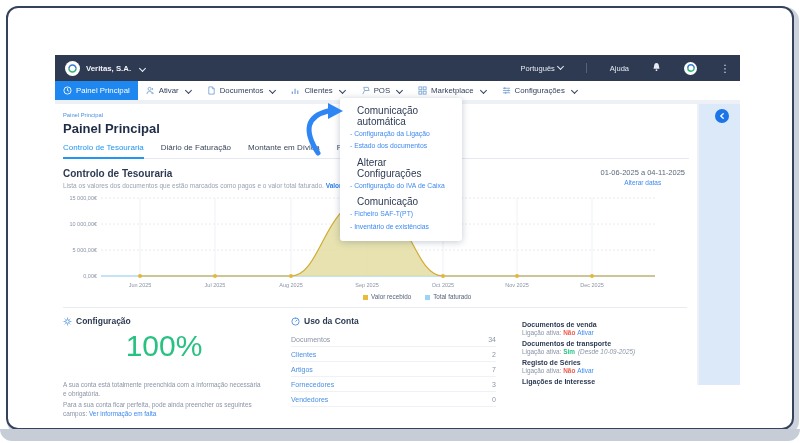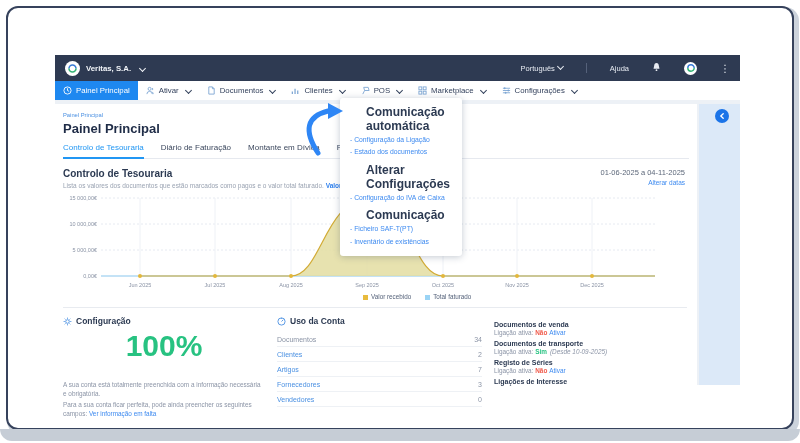--- a/index.html
+++ b/index.html
@@ -41,54 +41,54 @@
   .bc{font-size:5.8px;color:#4a90e2}
   .page-title{font-size:13px;font-weight:bold;color:#1f2c47;margin:3px 0 7px}
   .tabs{display:flex;gap:17px;border-bottom:1px solid #e6e9ef;margin-right:8px}
   .tab{font-size:8px;padding:0 0 5px;color:#3c485e}
   .tab.active{color:#2196f3;border-bottom:2px solid #2196f3;margin-bottom:-1px}
 
   .sec-row{display:flex;justify-content:space-between;margin-top:9px;padding-right:12px}
   .sec-h{font-size:10px;font-weight:bold;margin:0 0 3px}
   .sec-p{font-size:6.5px;color:#9aa3b2;margin:0}
   .sec-p b{color:#2f80ed}
-  .dates{text-align:right;font-size:7.5px;color:#5c6779}
+  .dates{text-align:center;font-size:7.5px;color:#5c6779}
   .dates .dlink{font-size:6.5px;color:#3d8af0;margin-top:2px}
 
   .chart{margin-top:5px;display:block}
   .legend{display:flex;gap:14px;margin:1px 0 0 300px;font-size:6.3px;color:#55627a;align-items:center}
   .lg-sq{width:5px;height:5px;display:inline-block;margin-right:3px;vertical-align:-0.5px}
   .lg-sq.y{background:#e8bb3d}.lg-sq.b{background:#9bd4f5}
 
   .divider{border-top:1px solid #e8ebf0;margin:7px 10px 0 0}
-  .cols{display:grid;grid-template-columns:202px 205px 1fr;gap:0 12px;margin-top:8px;}
+  .cols{display:grid;grid-template-columns:202px 205px 1fr;gap:0 26px;margin-top:8px;}
   .col-h{display:flex;gap:4px;align-items:center;font-size:8.5px;font-weight:bold;color:#2c3a52}
   .col-h .ic{color:#4a90e2;display:flex}
-  .pct{font-size:30px;color:#27c281;text-align:center;margin:3px 0 18px;font-weight:bold}
+  .pct{font-size:30px;color:#27c281;text-align:center;margin:3px 0 18px;font-weight:normal}
   .cfg p{font-size:6.4px;color:#8b94a6;margin:0 0 2px;line-height:1.4}
   .cfg .clink{color:#3d8af0}
 
   .usage-rows{margin-top:6px}
   .u-row{display:flex;justify-content:space-between;font-size:7px;padding:3.5px 0;border-bottom:1px solid #eef1f5}
   .u-lbl.link{color:#4a90e2}
   .u-lbl.plain{color:#8b94a6}
   .u-val{color:#8b94a6}
 
   .at-items{margin-top:5px}
   .at-nm{font-size:7px;font-weight:bold;color:#2c3a52;margin:4px 0 1px}
   .at-st{font-size:6.4px;color:#8b94a6}
   .st-no{color:#f05b4c;font-weight:bold}
   .st-yes{color:#27c281;font-weight:bold}
   .st-act{color:#3d8af0;margin-left:2px}
   .st-note{font-style:italic;color:#8b94a6;margin-left:3px}
 
   
   .dropdown{position:absolute;left:285px;top:43px;width:122px;background:#fff;border-radius:3px;
         box-shadow:0 1px 7px rgba(40,60,90,.28);padding:7px 10px 6px;z-index:5;box-sizing:border-box}
-  .dd-h{font-size:12px;font-weight:bold;margin:6px 16px 3px;color:#2c3a52}
+  .dd-h{font-size:10px;font-weight:normal;margin:6px 7px 3px;color:#2c3a52}
   .dd-h.first{margin-top:0}
   .dd-a{display:block;font-size:6.8px;color:#3d8af0;margin:0 0 4px;line-height:1.25}
   .dd-a::before{content:"- "}
 
   .arrow-svg{position:absolute;left:243px;top:46px;z-index:6}
 </style>
 </head>
 <body>
 
 <div class="device-frame"></div>

